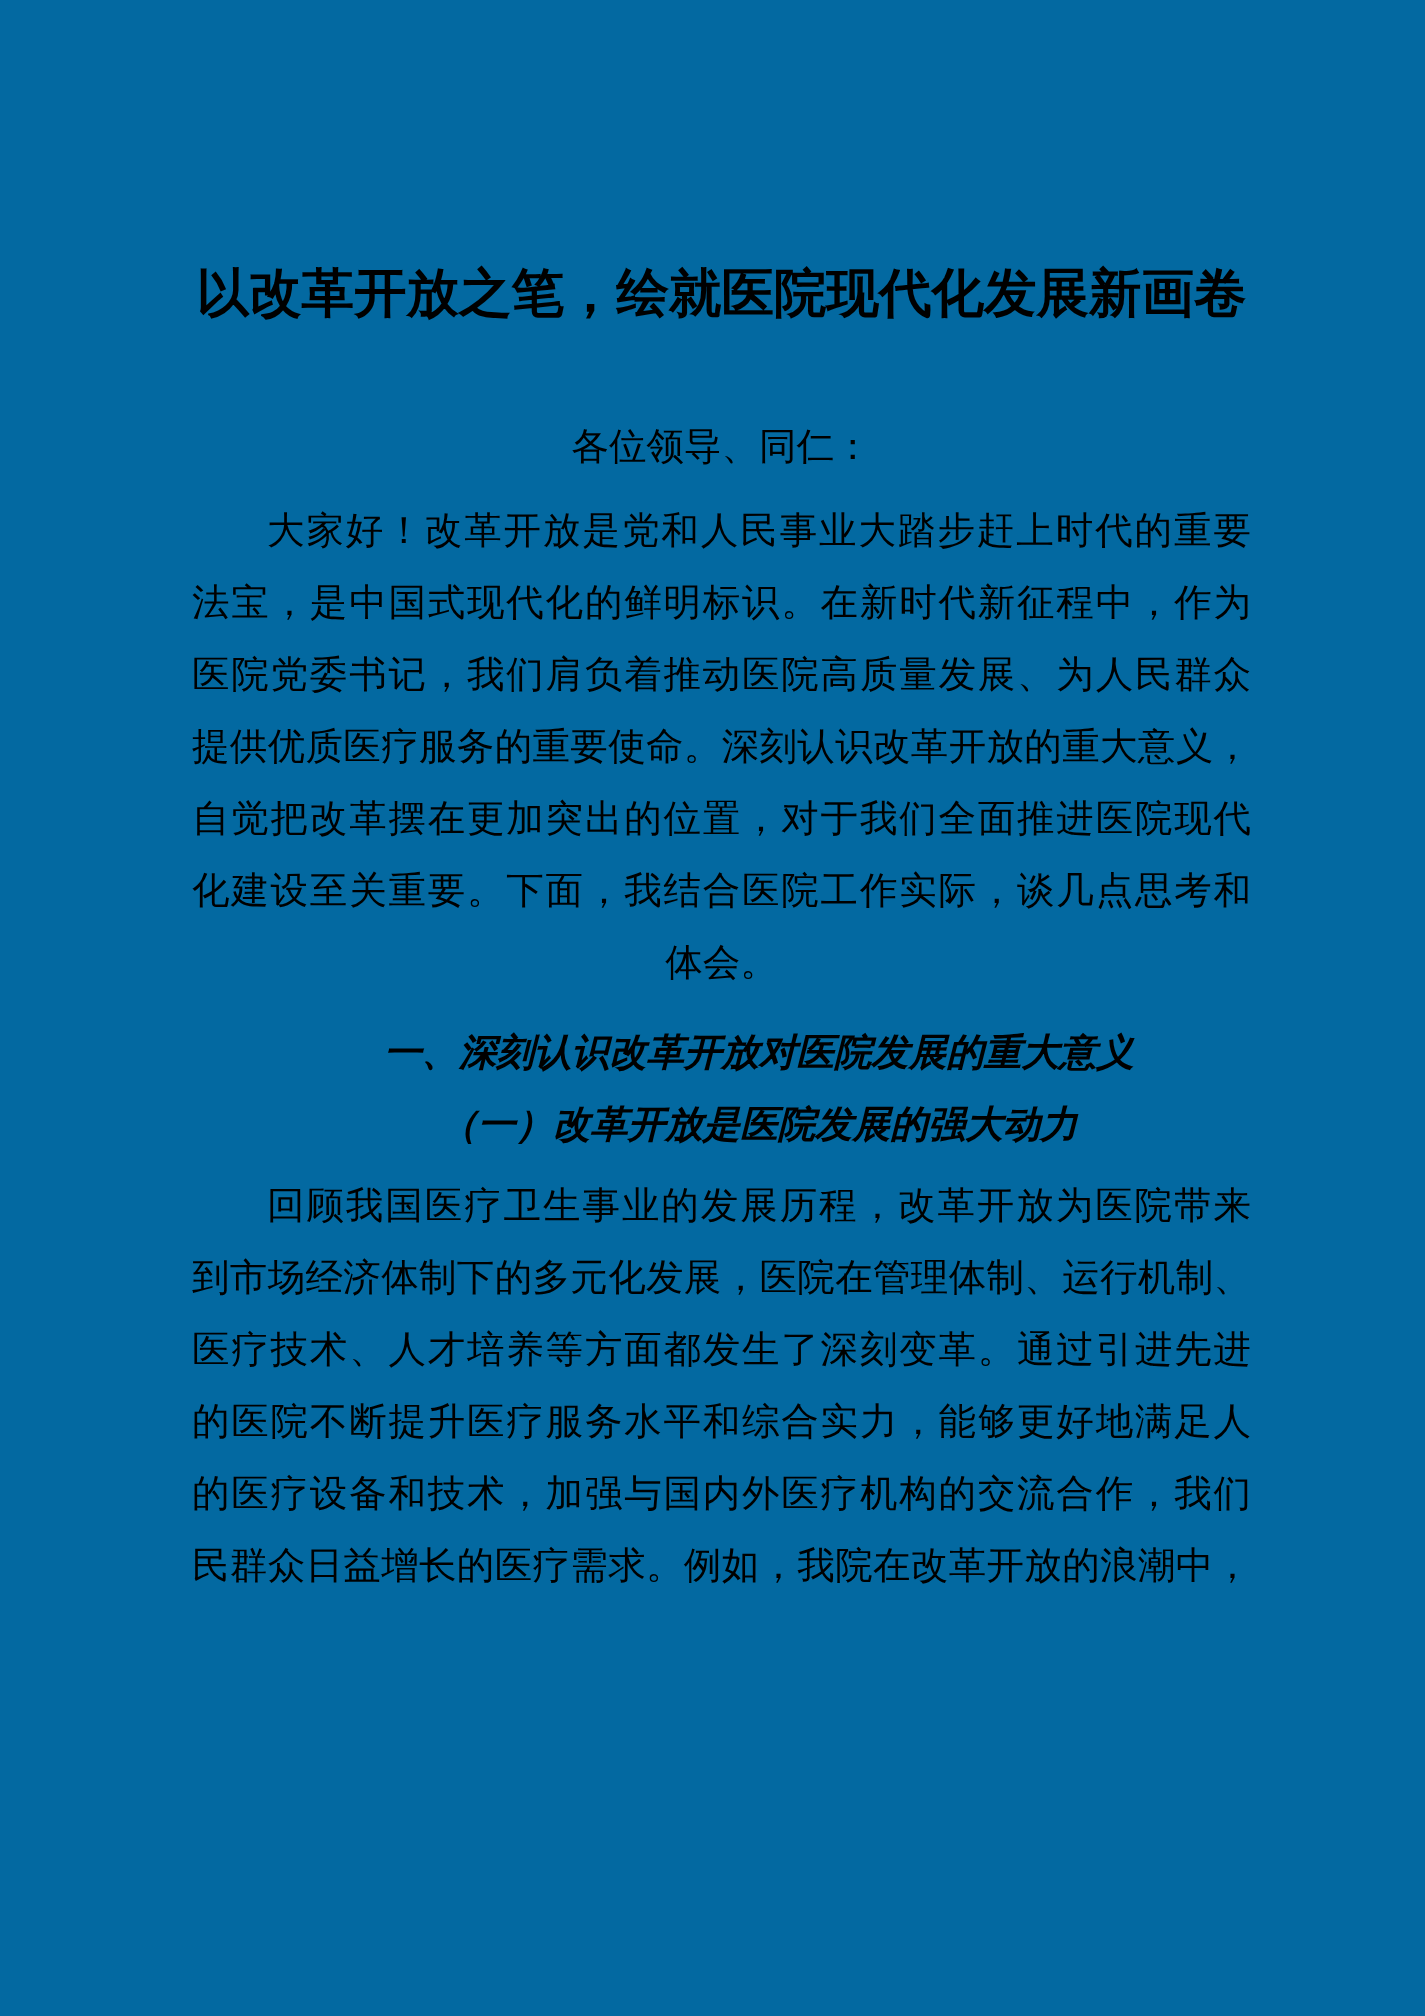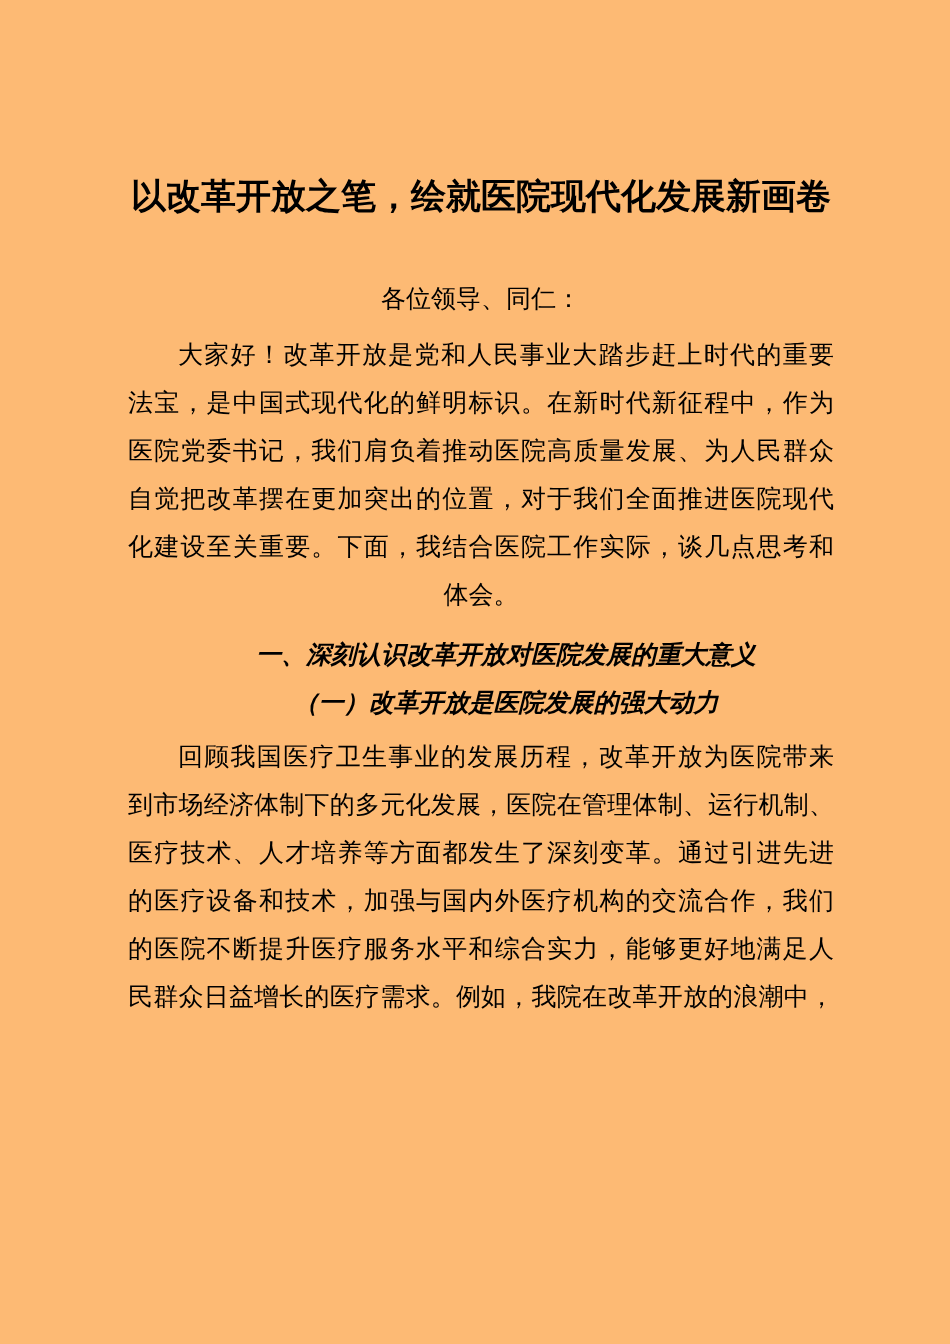--- a/index.html
+++ b/index.html
@@ -10,21 +10,21 @@
   body {
     width: 950px;
     height: 1344px;
     overflow: hidden;
     font-family: "Liberation Sans", sans-serif;
     color: #000000;
   }
   .page {
     width: 950px;
     height: 1344px;
-    background: #fdba74;
+    background: #0369a1;
     box-sizing: border-box;
     padding: 168px 116px 0 128px;
   }
   .doc-title {
     font-size: 35px;
     font-weight: bold;
     line-height: 56px;
     text-align: center;
     margin: 0 0 50px 0;
   }
@@ -54,31 +54,32 @@
 <div class="page">
 
   <div class="doc-title">以改革开放之笔，绘就医院现代化发展新画卷</div>
 
   <div class="line">各位领导、同仁：</div>
 
   <div>
     <div class="line just indent p1">大家好！改革开放是党和人民事业大踏步赶上时代的重要</div>
     <div class="line just">法宝，是中国式现代化的鲜明标识。在新时代新征程中，作为</div>
     <div class="line just">医院党委书记，我们肩负着推动医院高质量发展、为人民群众</div>
+    <div class="line just">提供优质医疗服务的重要使命。深刻认识改革开放的重大意义，</div>
     <div class="line just">自觉把改革摆在更加突出的位置，对于我们全面推进医院现代</div>
     <div class="line just">化建设至关重要。下面，我结合医院工作实际，谈几点思考和</div>
     <div class="line">体会。</div>
   </div>
 
   <div class="line bold indent h1">一、深刻认识改革开放对医院发展的重大意义</div>
 
   <div class="line bold indent">（一）改革开放是医院发展的强大动力</div>
 
   <div>
     <div class="line just indent p2">回顾我国医疗卫生事业的发展历程，改革开放为医院带来</div>
     <div class="line just">到市场经济体制下的多元化发展，医院在管理体制、运行机制、</div>
     <div class="line just">医疗技术、人才培养等方面都发生了深刻变革。通过引进先进</div>
+    <div class="line just">的医院不断提升医疗服务水平和综合实力，能够更好地满足人</div>
     <div class="line just">的医疗设备和技术，加强与国内外医疗机构的交流合作，我们</div>
-    <div class="line just">的医院不断提升医疗服务水平和综合实力，能够更好地满足人</div>
     <div class="line just">民群众日益增长的医疗需求。例如，我院在改革开放的浪潮中，</div>
   </div>
 
 </div>
 
 </body></html>

